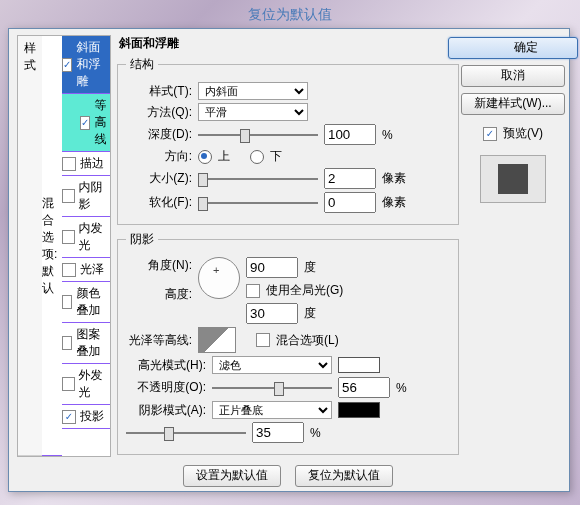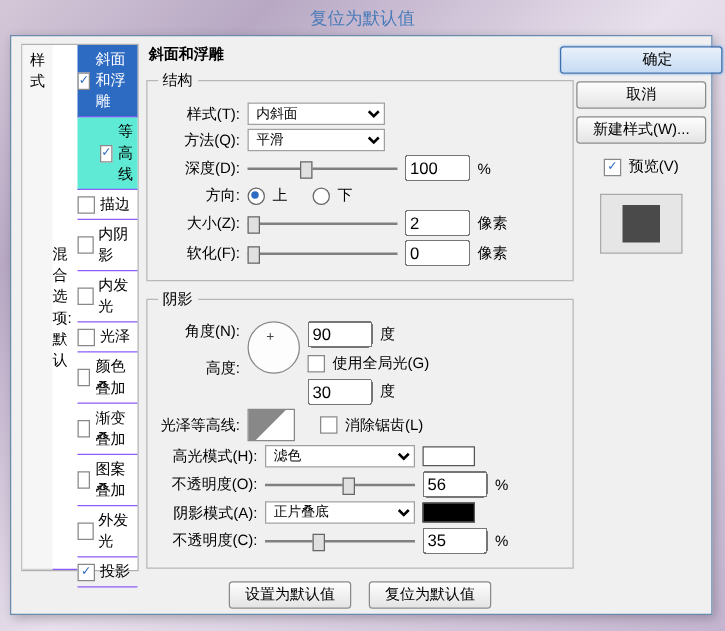--- a/index.html
+++ b/index.html
@@ -260,24 +260,20 @@
           <div class="item">
             <span class="cb"></span>
             <span>光泽</span>
           </div>
           <div class="item">
             <span class="cb"></span>
             <span>颜色叠加</span>
           </div>
           <div class="item">
             <span class="cb"></span>
-            <span>渐变叠加</span>
-          </div>
-          <div class="item">
-            <span class="cb"></span>
             <span>图案叠加</span>
           </div>
           <div class="item">
             <span class="cb"></span>
             <span>外发光</span>
           </div>
           <div class="item">
             <span class="cb checked"></span>
             <span>投影</span>
           </div>
@@ -360,21 +356,21 @@
               <input class="numbox" value="30" style="">
               <span>度</span>
             </div>
           </div>
         </div>
         <div class="row">
           <span class="lbl">光泽等高线:</span>
           <div class="contour-sw"></div>
           <span style="width:8px"></span>
           <span class="cb"></span>
-          <span>消除锯齿(L)</span>
+          <span>混合选项(L)</span>
         </div>
         <div class="row">
           <span class="lbl" style="width:80px">高光模式(H):</span>
           <select style="width:120px">
             <option>滤色</option>
           </select>
           <div class="color-sw" style="background:#ffffff"></div>
         </div>
         <div class="row">
           <span class="lbl" style="width:80px">不透明度(O):</span>
@@ -385,21 +381,20 @@
           <span>%</span>
         </div>
         <div class="row">
           <span class="lbl" style="width:80px">阴影模式(A):</span>
           <select style="width:120px">
             <option>正片叠底</option>
           </select>
           <div class="color-sw" style="background:#000000"></div>
         </div>
         <div class="row">
-          <span class="lbl" style="width:80px">不透明度(C):</span>
           <div class="slider">
               <div class="thumb" style="left:38px"></div>
             </div>
           <input class="numbox" value="35" style="">
           <span>%</span>
         </div>
       </fieldset>
 
       <div class="bottom-btns">
         <div class="btn">设置为默认值</div>

